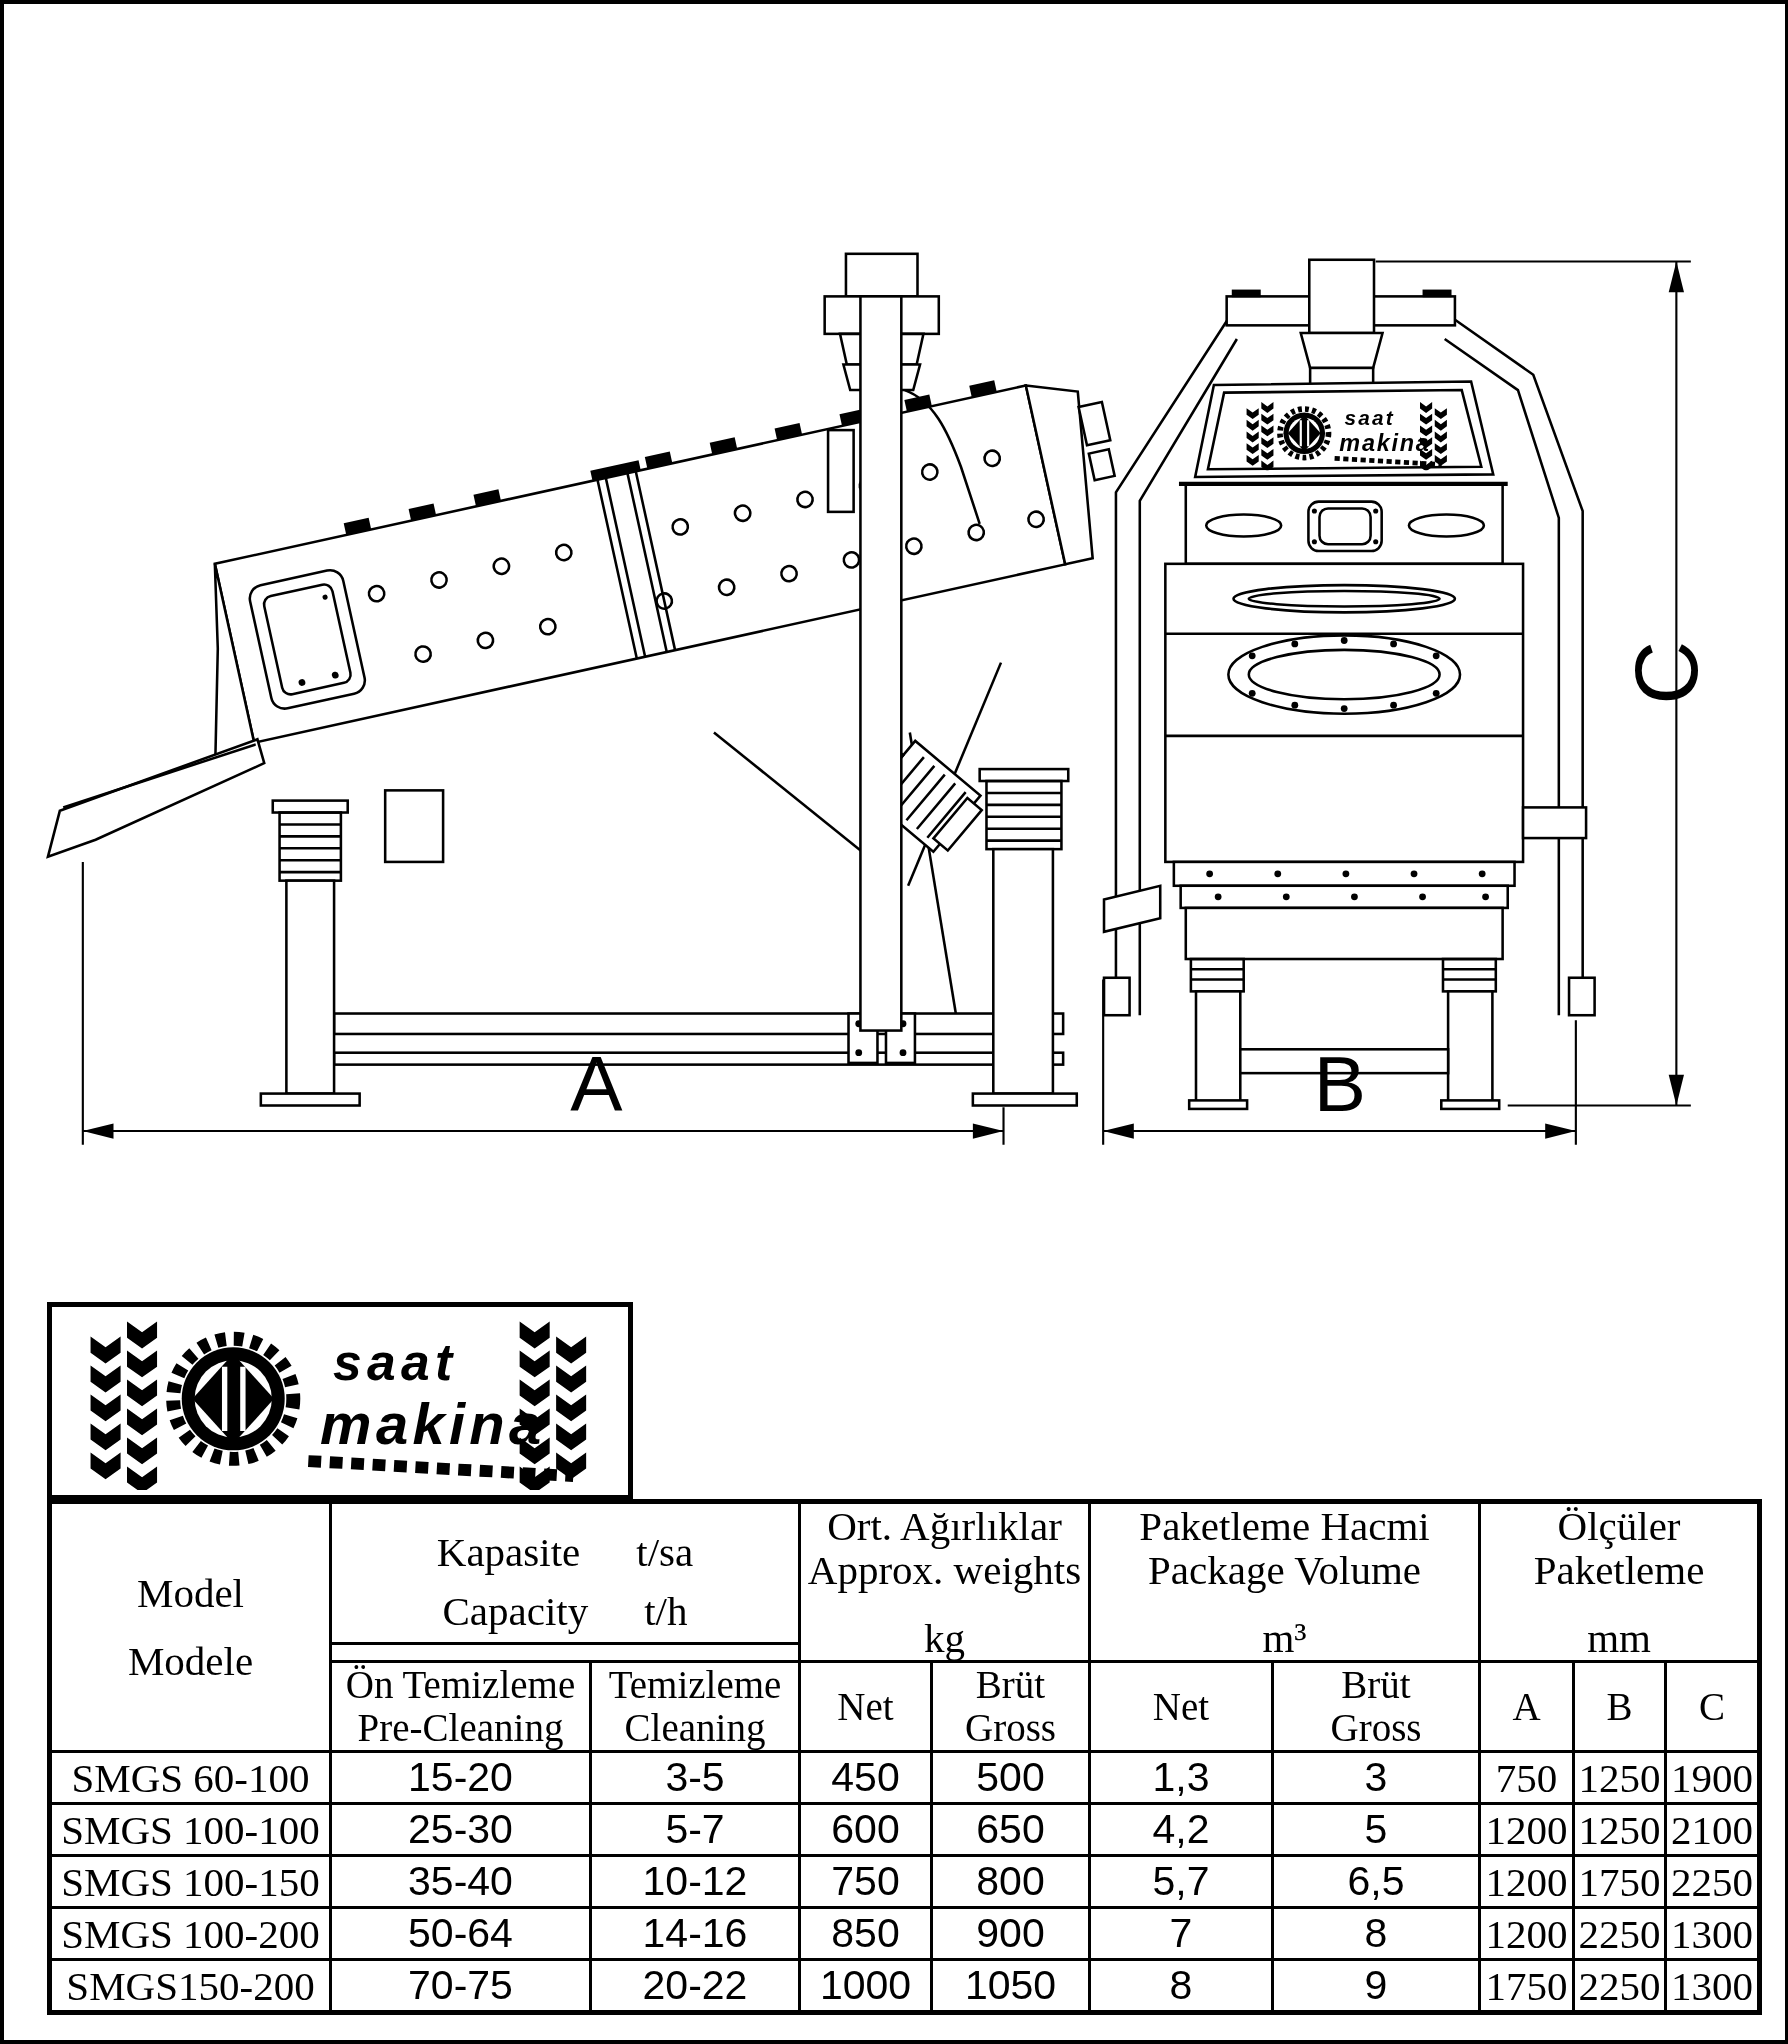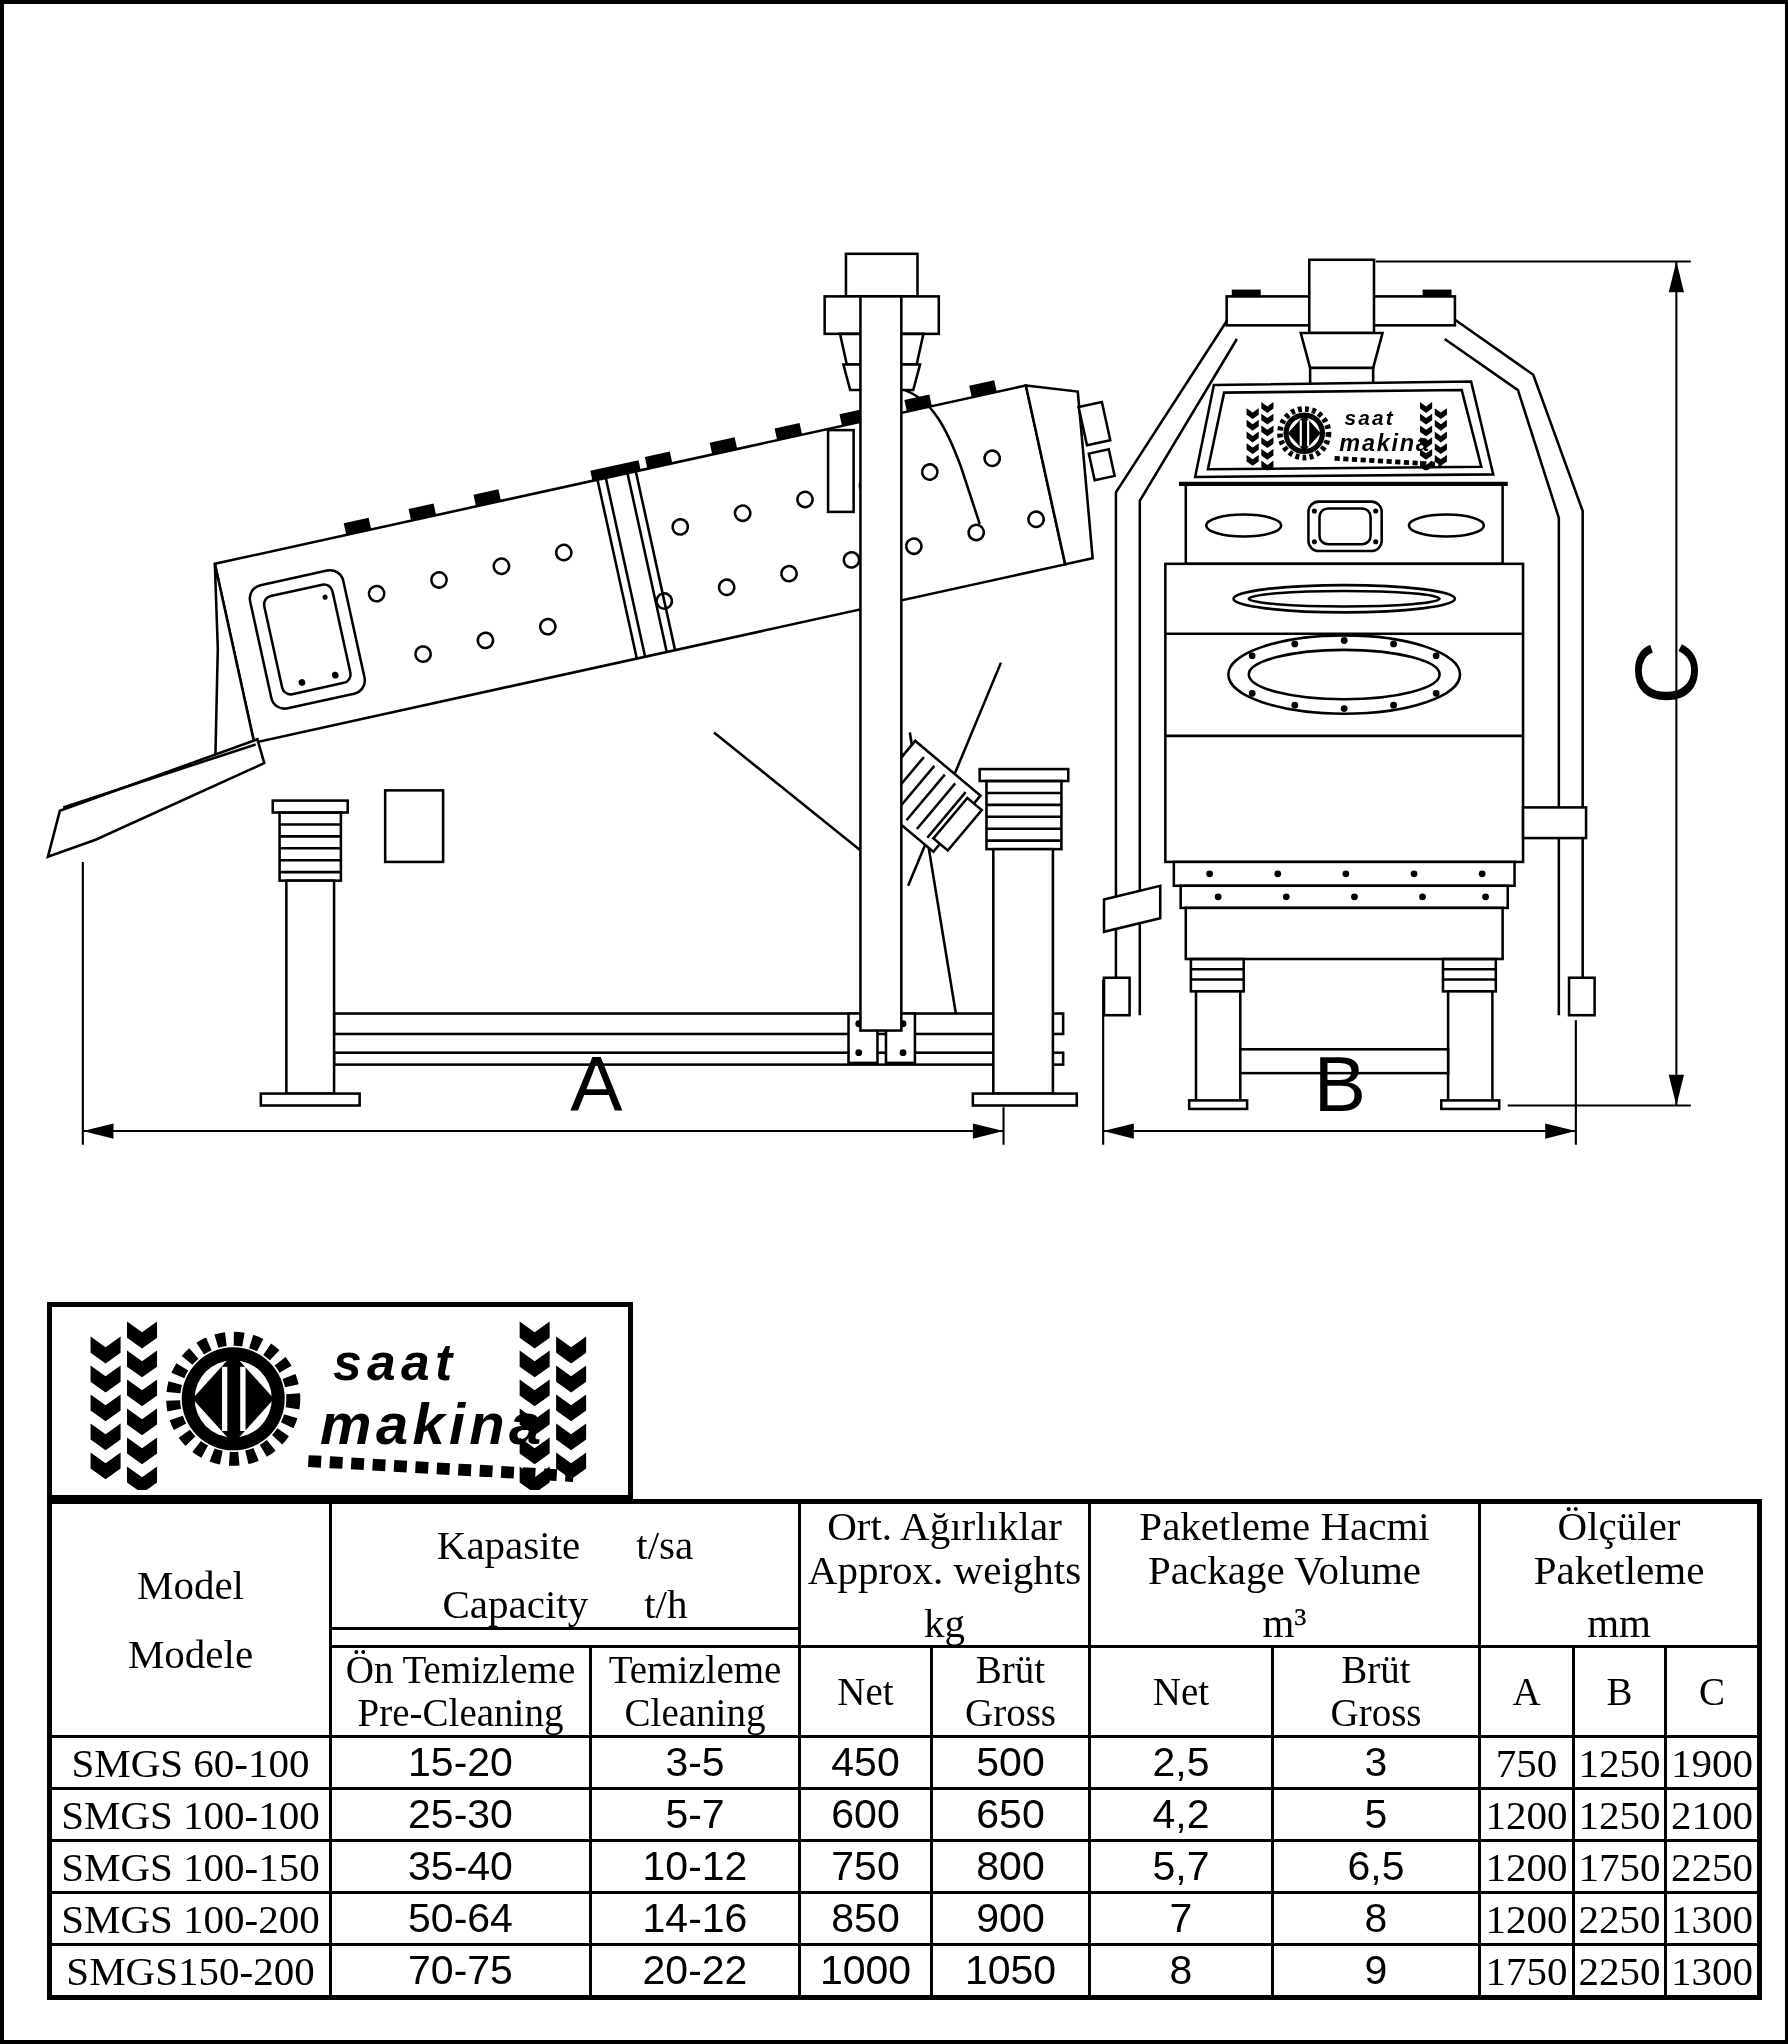--- a/index.html
+++ b/index.html
@@ -24,21 +24,21 @@
   
   #spec-table{position:absolute;left:47px;top:1499px;width:1709px;border-collapse:collapse;table-layout:fixed;background:#fff;}
   #spec-table th,#spec-table td{border:3.4px solid #000;padding:0;text-align:center;vertical-align:middle;overflow:hidden;}
   #spec-table{border:5.1px solid #000;}
   tr.r1 th{height:109px;font-weight:normal;font-size:41px;line-height:1.08;}
   tr.r2 th{height:82px;font-weight:normal;font-size:39px;line-height:1.12;}
   #spec-table tbody td{height:49px;font-size:41px;}
   .capline{display:flex;justify-content:center;gap:56px;}
   th.cap-h{position:relative;}
   th.cap-h::after{content:"";position:absolute;left:0;right:0;bottom:15.3px;border-top:3.4px solid #000;}
-  .unit-line{margin-top:8px;}
+  .unit-line{margin-top:23px;}
   td.c-model{font-family:"Liberation Serif",serif;text-align:left;padding-left:3.4px;font-size:44px;}
   td.c-num{font-family:"Liberation Sans",sans-serif;font-size:39px;}
   td.c-dim{font-family:"Liberation Serif",serif;font-size:39px;}
   th div{pointer-events:none;}
 </style>
 </head>
 <body>
 
 <div id="page">
   <div id="page-border"></div>
@@ -393,21 +393,21 @@
         <th>C</th>
       </tr>
     </thead>
     <tbody id="spec-body">
         <tr>
           <td class="c-model">SMGS 60-100</td>
           <td class="c-num">15-20</td>
           <td class="c-num">3-5</td>
           <td class="c-num">450</td>
           <td class="c-num">500</td>
-          <td class="c-num">2,5</td>
+          <td class="c-num">1,3</td>
           <td class="c-num">3</td>
           <td class="c-dim">750</td>
           <td class="c-dim">1250</td>
           <td class="c-dim">1900</td>
         </tr>
         <tr>
           <td class="c-model">SMGS 100-100</td>
           <td class="c-num">25-30</td>
           <td class="c-num">5-7</td>
           <td class="c-num">600</td>

